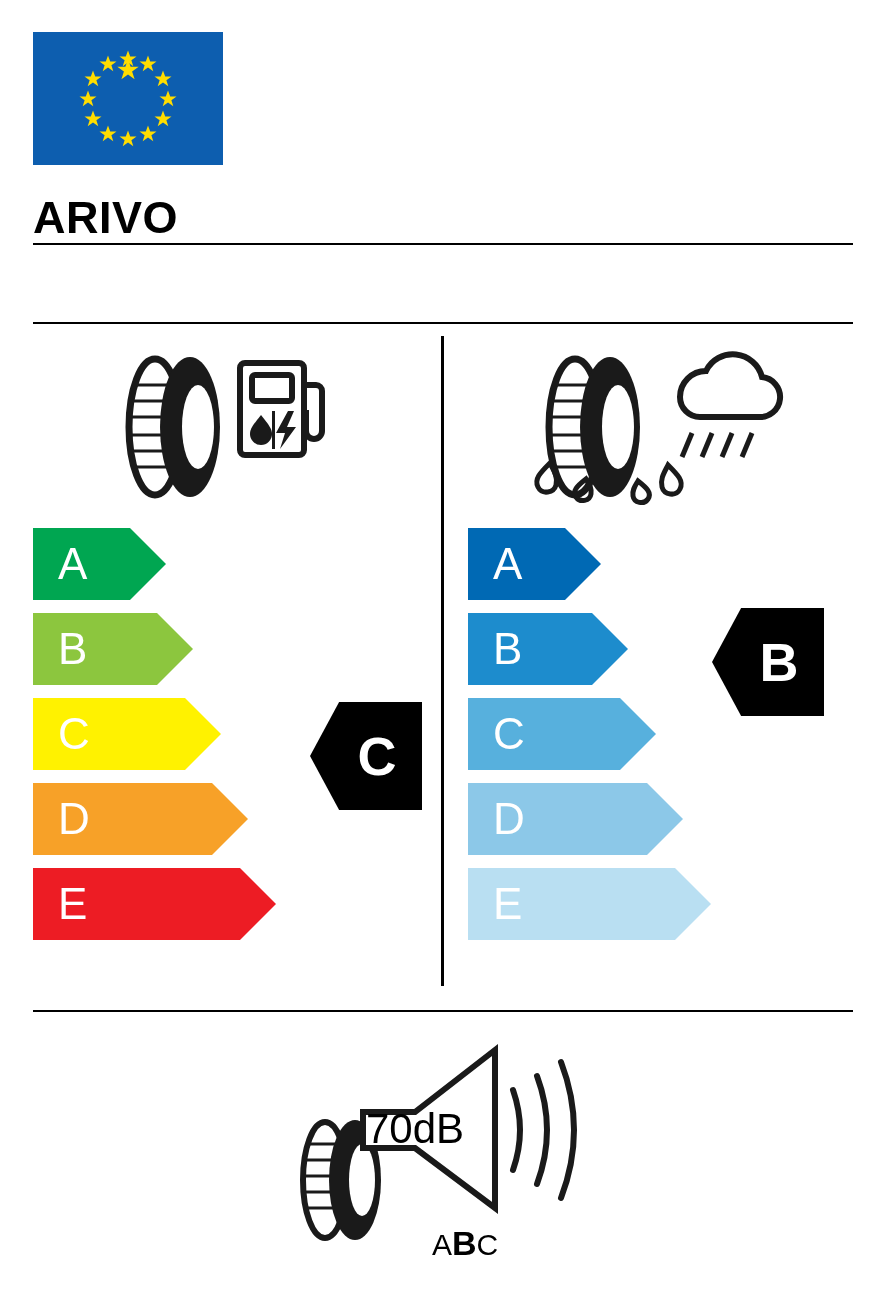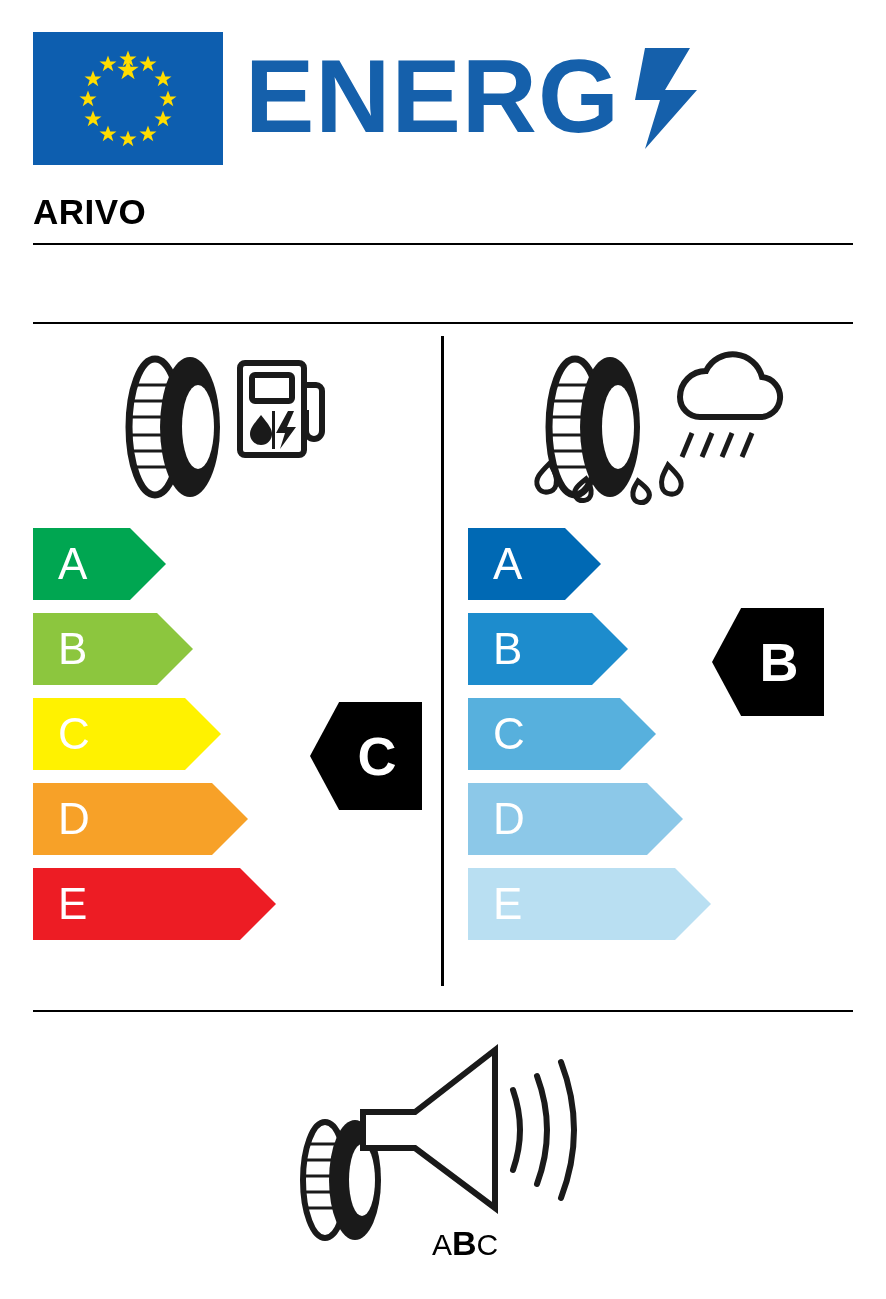--- a/index.html
+++ b/index.html
@@ -37,21 +37,21 @@
     width: 470px;
     height: 105px;
   }
   .energ-word svg { display: block; }
 
   
   .brand {
     position: absolute;
     left: 33px;
     top: 192px;
-    font-size: 35px;
+    font-size: 45px;
     font-weight: bold;
     letter-spacing: 0.5px;
     color: #000;
   }
   .rule {
     position: absolute;
     background: #000;
     height: 2px;
   }
   .rule-1 { left: 33px; top: 243px; width: 820px; }
@@ -180,26 +180,20 @@
           <polygon points="0,-7.5 2.2,-1.5 8.5,-1.5 3.4,2.3 5.3,8.3 0,4.6 -5.3,8.3 -3.4,2.3 -8.5,-1.5 -2.2,-1.5" transform="translate(75,101)"></polygon>
           <polygon points="0,-7.5 2.2,-1.5 8.5,-1.5 3.4,2.3 5.3,8.3 0,4.6 -5.3,8.3 -3.4,2.3 -8.5,-1.5 -2.2,-1.5" transform="translate(60,86)"></polygon>
           <polygon points="0,-7.5 2.2,-1.5 8.5,-1.5 3.4,2.3 5.3,8.3 0,4.6 -5.3,8.3 -3.4,2.3 -8.5,-1.5 -2.2,-1.5" transform="translate(55,66)"></polygon>
           <polygon points="0,-7.5 2.2,-1.5 8.5,-1.5 3.4,2.3 5.3,8.3 0,4.6 -5.3,8.3 -3.4,2.3 -8.5,-1.5 -2.2,-1.5" transform="translate(60,46)"></polygon>
           <polygon points="0,-7.5 2.2,-1.5 8.5,-1.5 3.4,2.3 5.3,8.3 0,4.6 -5.3,8.3 -3.4,2.3 -8.5,-1.5 -2.2,-1.5" transform="translate(75,31)"></polygon>
         </g>
       </g>
     </svg>
   </div>
 
-  <div class="energ-word">
-    <svg width="470" height="105" viewBox="0 0 470 105" xmlns="http://www.w3.org/2000/svg">
-      <text x="0" y="86" font-family="Liberation Sans, sans-serif" font-size="104" font-weight="bold" fill="#1560ab" letter-spacing="1">ENERG</text>
-      <polygon points="400,2 445,2 420,44 452,44 400,103 415,54 390,54" fill="#1560ab"></polygon>
-    </svg>
-  </div>
 
   <div class="brand">ARIVO</div>
 
   <div class="rule rule-1"></div>
   <div class="rule rule-2"></div>
   <div class="divider-v"></div>
   <div class="rule rule-3"></div>
 
   <div class="pict pict-fuel">
     <svg width="210" height="165" viewBox="0 0 210 165" xmlns="http://www.w3.org/2000/svg">
@@ -363,18 +357,19 @@
         <polygon points="78,72 130,72 210,10 210,168 130,108 78,108" fill="#ffffff" stroke="#1a1a1a" stroke-width="6"></polygon>
       </g>
       <g fill="none" stroke="#1a1a1a" stroke-width="6" stroke-linecap="round">
         <path d="M228 50 q14 40 0 80"></path>
         <path d="M252 36 q20 54 0 108"></path>
         <path d="M276 22 q26 68 0 136"></path>
       </g>
     </svg>
   </div>
 
+  <div class="noise-db">70dB</div>
 
   <div class="noise-classes">
     <span>A</span><span class="sel">B</span><span>C</span>
   </div>
 
 </div>
 
 </body></html>

